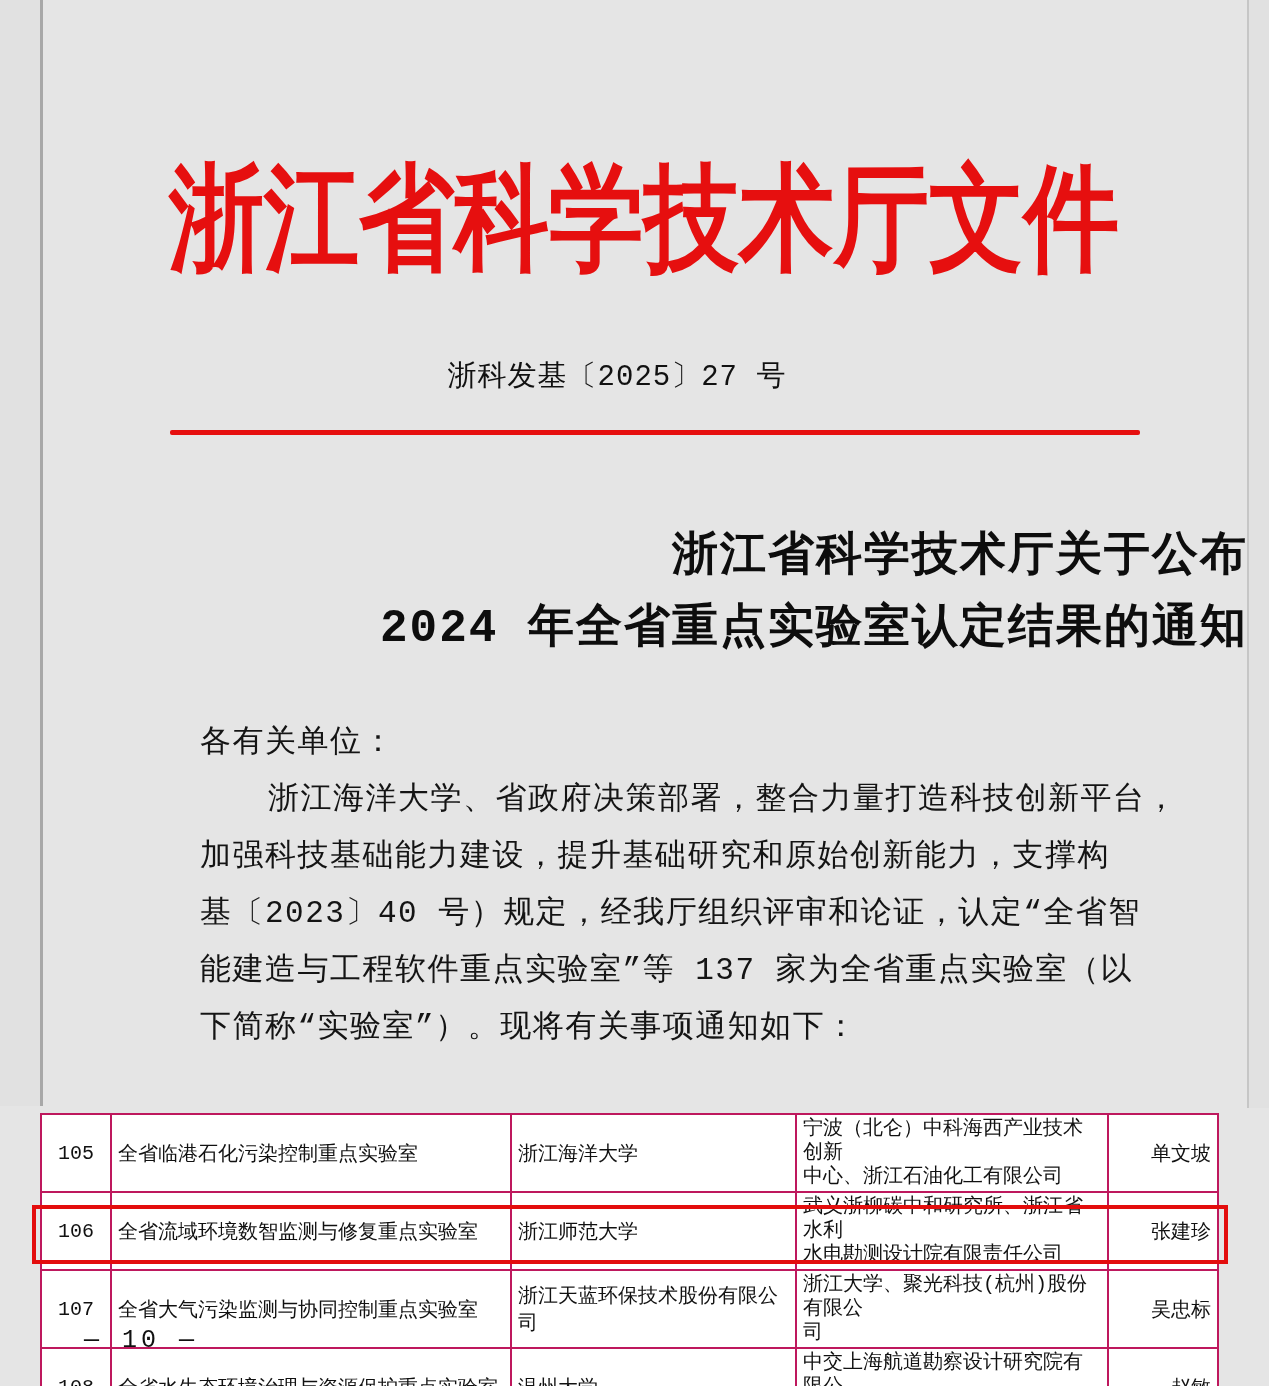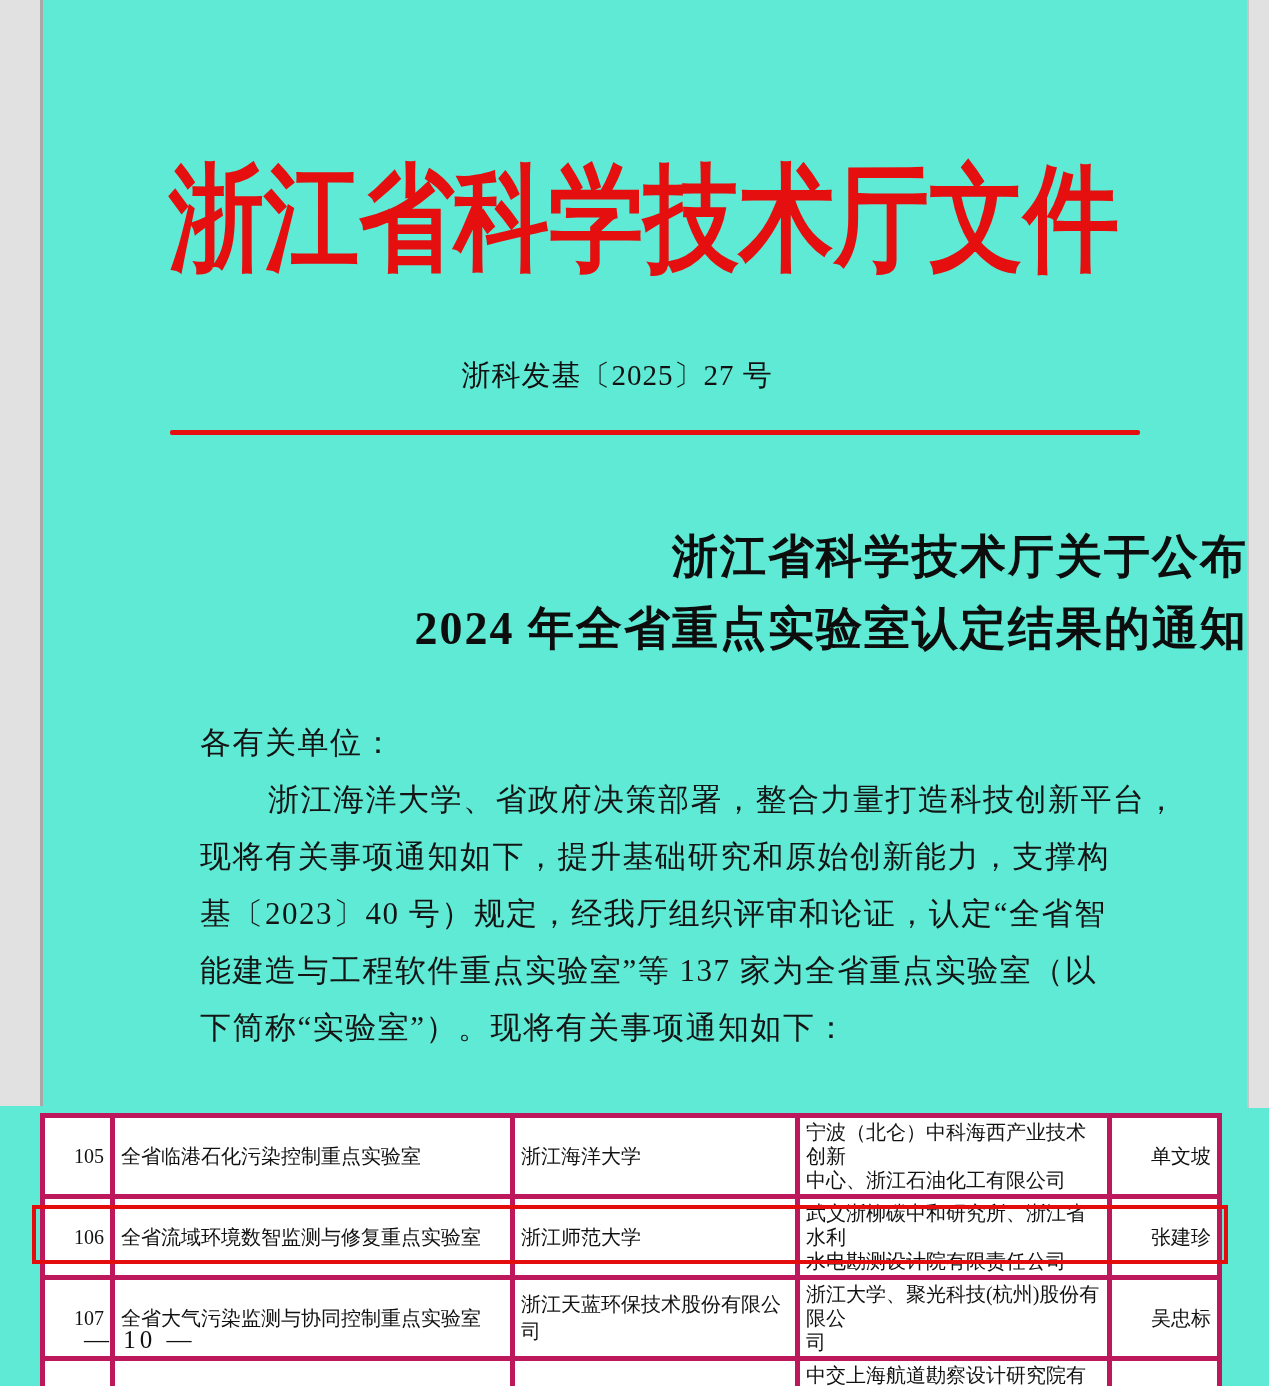--- a/index.html
+++ b/index.html
@@ -1,18 +1,18 @@
 <!DOCTYPE html>
 <html><head>
 <meta charset="utf-8">
 <style>
   html,body{margin:0;padding:0;background:#fff;}
   .canvas{
-    position:relative;width:1269px;height:1386px;background:#5eead4;overflow:hidden;
-    font-family:Liberation Serif, serif;color:#1c1c1c;
+    position:relative;width:1269px;height:1386px;background:#e5e5e5;overflow:hidden;
+    font-family:Liberation Mono, monospace;color:#1c1c1c;
   }
   .side-strip{position:absolute;top:0;background:#e1e1e1;}
   .side-strip.left{left:0;width:40px;height:1106px;border-right:3px solid #a8a8a8;}
   .side-strip.right{left:1247px;width:22px;height:1108px;border-left:2px solid #c6c6c6;}
 
   .red-header{
     position:absolute;left:40px;top:142px;width:1208px;text-align:center;
     font-size:95px;font-weight:bold;color:#e60f0f;white-space:nowrap;
     transform:scaleY(1.22);transform-origin:top center;letter-spacing:0px;
   }
@@ -29,22 +29,22 @@
   .body-block{position:absolute;left:200px;top:714px;width:912px;font-size:31px;
     letter-spacing:1.5px;color:#141414;}
   .body-block div{line-height:57px;height:57px;white-space:nowrap;}
   .para-line.indent{padding-left:68px;}
 
   table.results{
     position:absolute;left:40px;top:1113px;width:1177px;
     border-collapse:collapse;table-layout:fixed;background:#fff;
     font-size:20px;color:#111;
   }
-  table.results td{border:5px solid #be185d;vertical-align:middle;padding:2px 6px;overflow:hidden;}
-  td.c-num{text-align:right;padding:2px 0;border-radius:12px;}
+  table.results td{border:2px solid #be185d;vertical-align:middle;padding:2px 6px;overflow:hidden;}
+  td.c-num{text-align:center;padding:2px 0;border-radius:12px;}
   td.c-lab{padding-left:16px;}
   td.c-inst{padding-left:12px;}
   td.c-partners{white-space:pre-line;line-height:24px;padding-left:10px;}
   td.c-director{text-align:right;margin-left:20px;}
   tr.r-105{height:50px;}
   tr.r-106{height:46px;}
   tr.r-107{height:53px;}
   tr.r-108{height:50px;}
 
   .highlight-box{
@@ -70,21 +70,21 @@
   <div class="red-rule"></div>
 
   <div class="notice-title">
     <div>浙江省科学技术厅关于公布</div>
     <div>2024 年全省重点实验室认定结果的通知</div>
   </div>
 
   <div class="body-block">
     <div class="salutation">各有关单位：</div>
     <div class="para-line indent">浙江海洋大学、省政府决策部署，整合力量打造科技创新平台，</div>
-    <div class="para-line">现将有关事项通知如下，提升基础研究和原始创新能力，支撑构</div>
+    <div class="para-line">加强科技基础能力建设，提升基础研究和原始创新能力，支撑构</div>
     <div class="para-line">基〔2023〕40 号）规定，经我厅组织评审和论证，认定“全省智</div>
     <div class="para-line">能建造与工程软件重点实验室”等 137 家为全省重点实验室（以</div>
     <div class="para-line">下简称“实验室”）。现将有关事项通知如下：</div>
   </div>
 
   <table class="results">
     <colgroup>
       <col style="width:70px">
         <col style="width:400px">
         <col style="width:285px">

